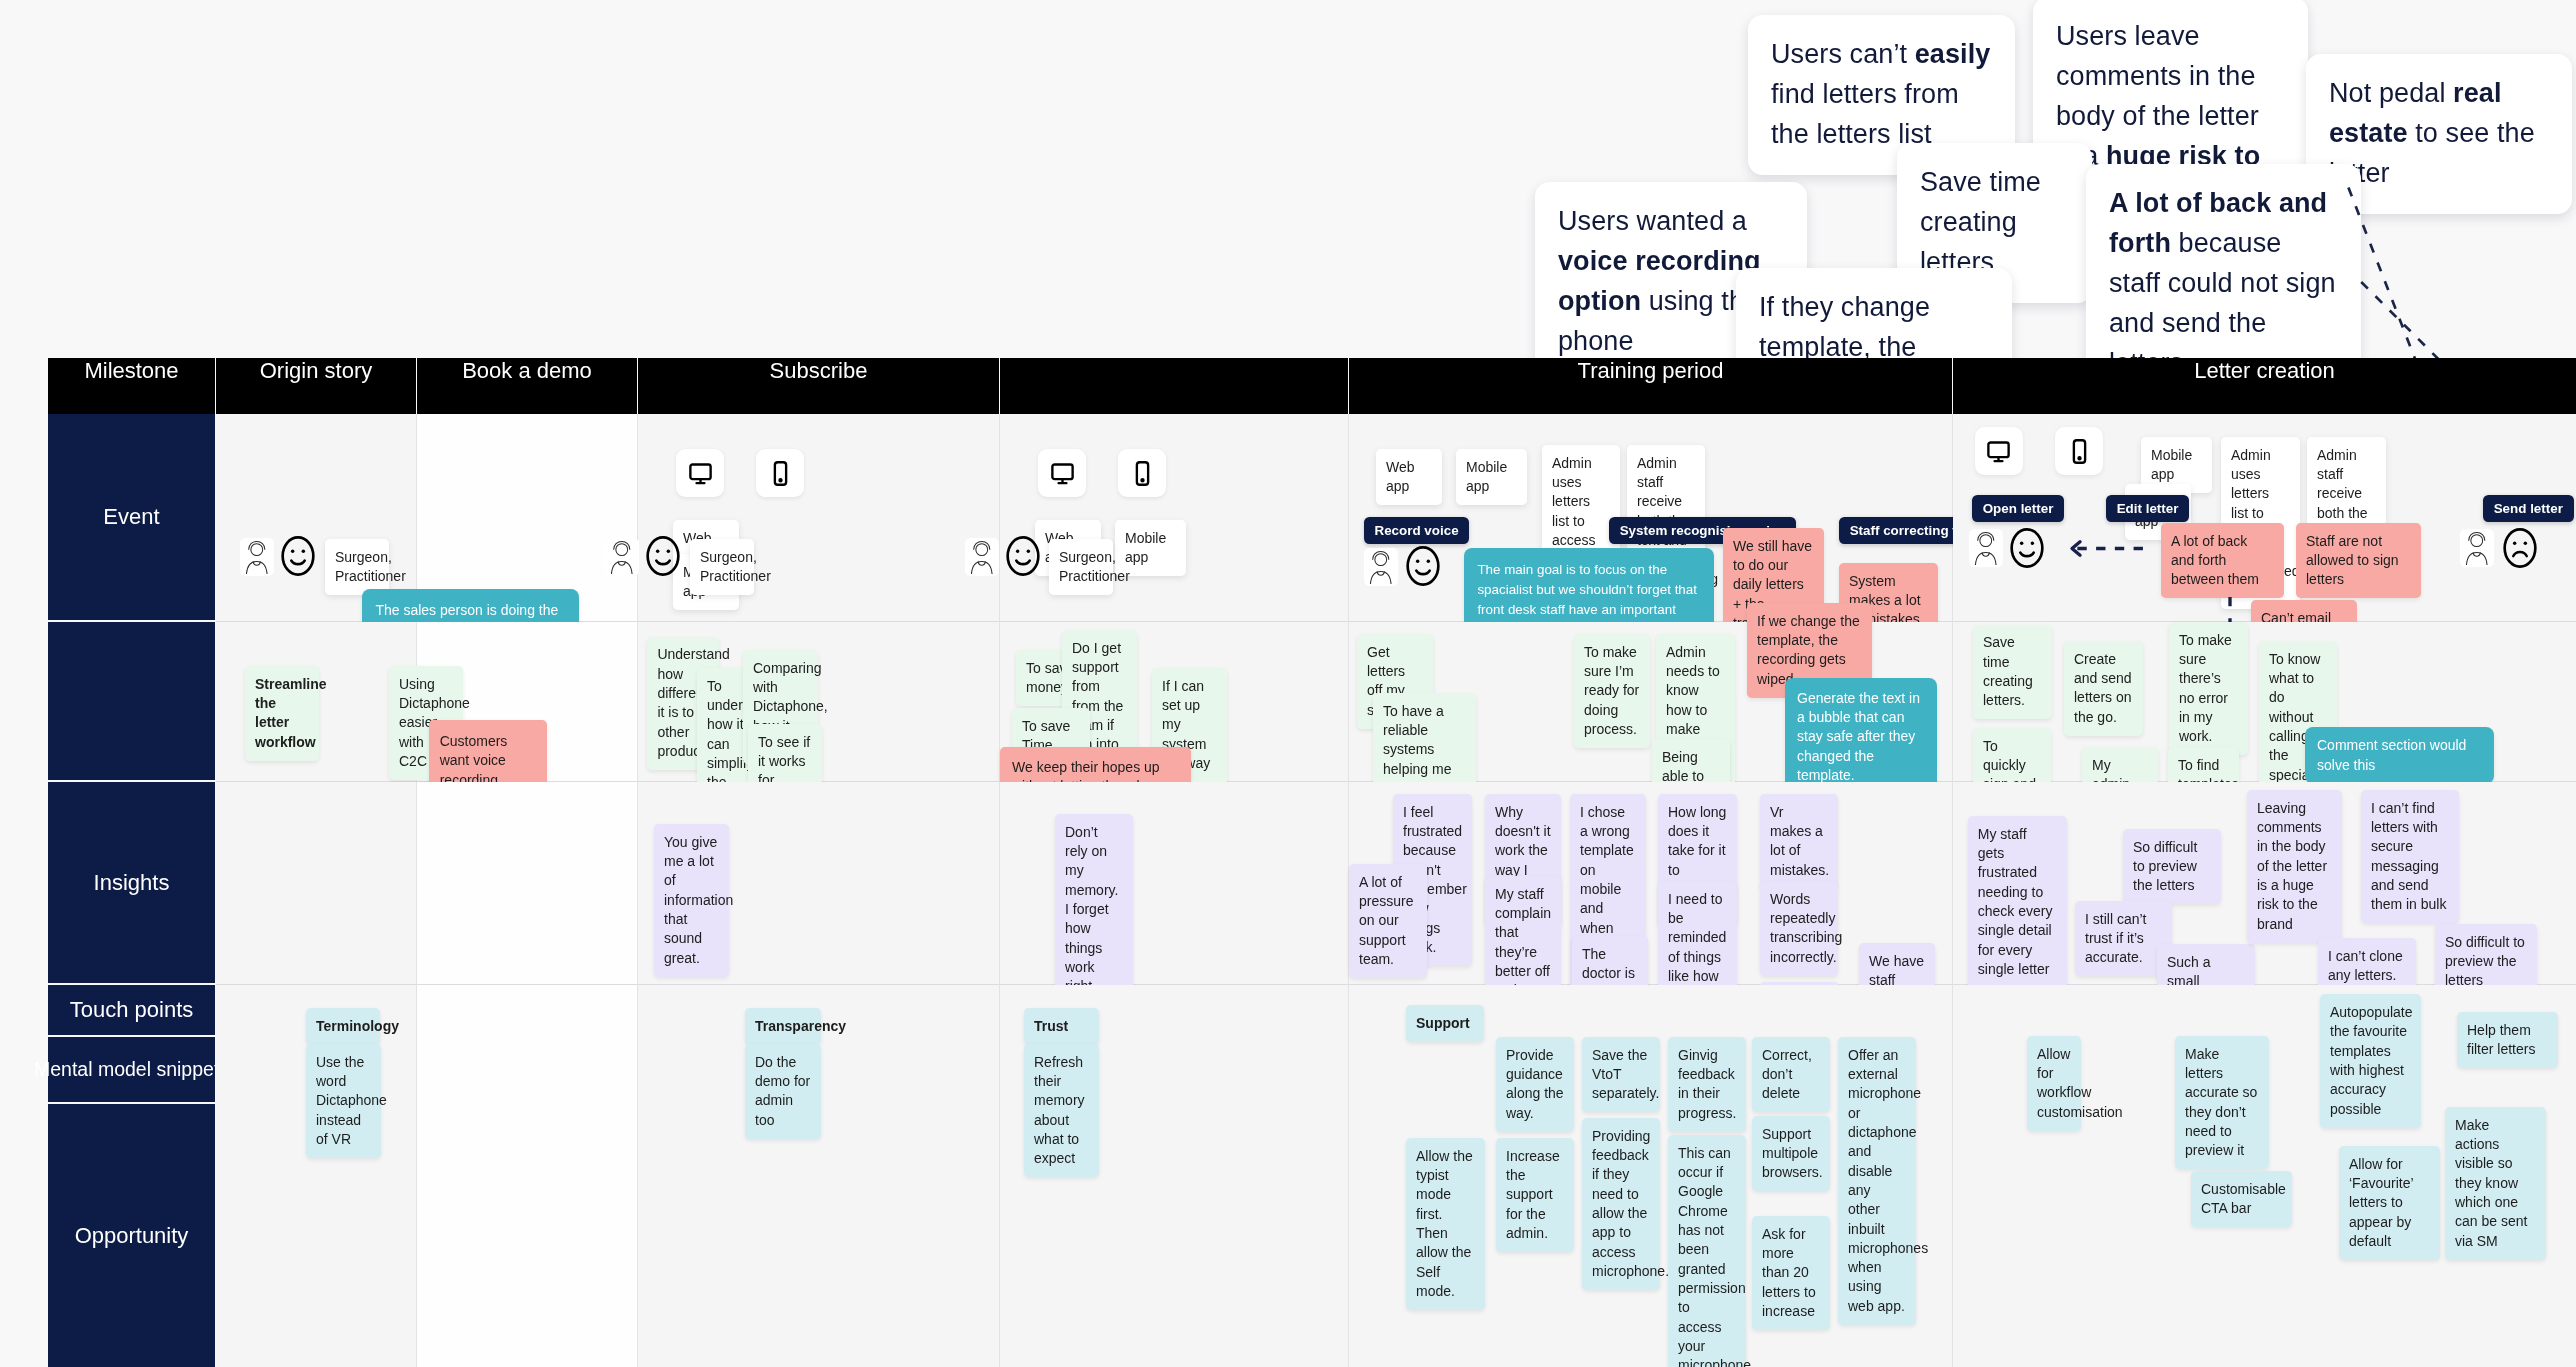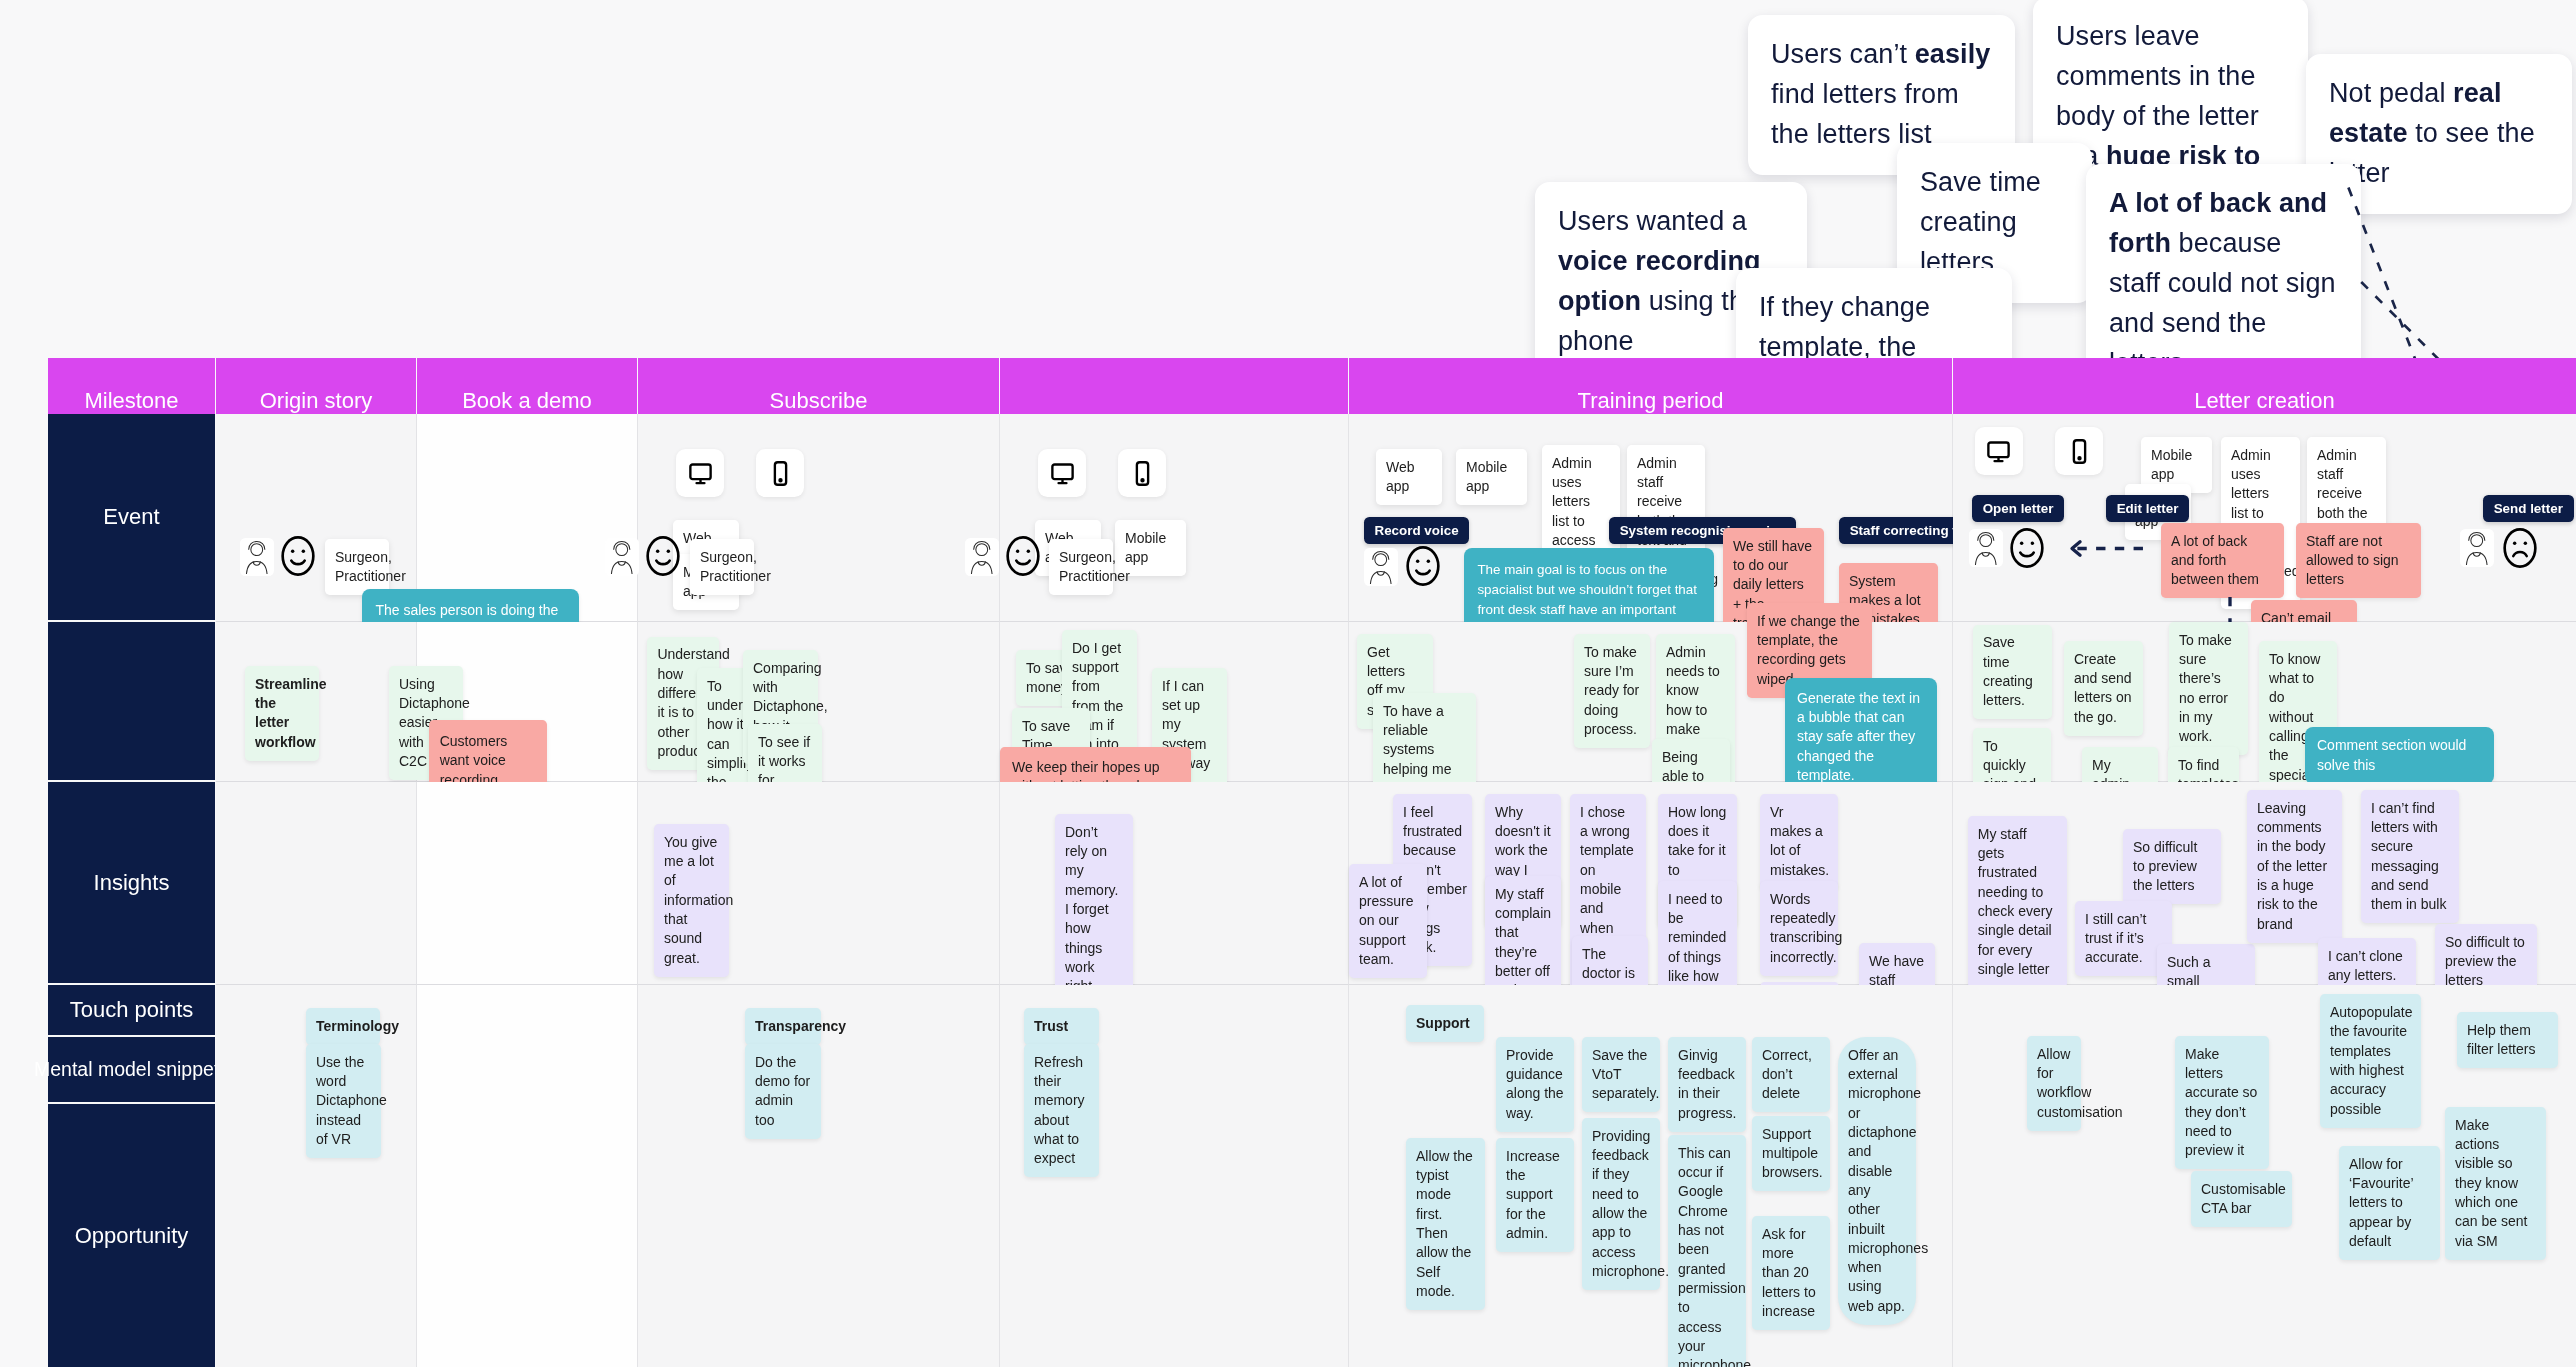--- a/index.html
+++ b/index.html
@@ -9,21 +9,21 @@
 
   
   .callout { position:absolute; background:#fff; border-radius:14.8px;
     box-shadow:0 4px 12px rgba(20,27,56,.13); padding:20px 23px;
     color:#121a3a; font-size:27px; line-height:1.48; letter-spacing:0.1px; }
   .callout b { font-weight:700; }
 
   
   .grid { position:absolute; left:48px; top:358px; width:2528px; height:1009px; }
   .hdr-row { position:absolute; left:0; top:0; height:56px; width:100%; display:flex; }
-  .hdr { background:#d946ef; color:#fff; display:flex; align-items:flex-end;
+  .hdr { background:#000000; color:#fff; display:flex; align-items:flex-start;
     justify-content:center; font-size:22px; font-weight:400; border-right:1.3px solid #f8f8f9; }
   .hdr.milestone { font-size:22px; }
 
   .body-row { position:absolute; left:0; width:100%; display:flex; }
   .rowlabel { background:#0c1c46; color:#fff; display:flex; align-items:center;
     justify-content:center; font-size:22px; border-bottom:2px solid #f8f8f9;
     border-right:1.3px solid #f8f8f9; white-space:nowrap; }
   .cell { position:relative; border-right:1.3px solid #e3e3e6;
     border-bottom:1.3px solid #dcdce0; }
   .cell.shade { background:#f5f5f6; }
@@ -584,21 +584,21 @@
       <div class="note cyan" style="left:1190px; top:153px; width:79px;"><span>Allow the typist mode first. Then allow the Self mode.</span></div>
       <div class="note cyan" style="left:1280px; top:52px; width:78px;"><span>Provide guidance along the way.</span></div>
       <div class="note cyan" style="left:1280px; top:153px; width:78px;"><span>Increase the support for the admin.</span></div>
       <div class="note cyan" style="left:1366px; top:52px; width:78px;"><span>Save the VtoT separately.</span></div>
       <div class="note cyan" style="left:1366px; top:133px; width:78px;"><span>Providing feedback if they need to allow the app  to access microphone.</span></div>
       <div class="note cyan" style="left:1452px; top:52px; width:78px;"><span>Ginvig feedback in their progress.</span></div>
       <div class="note cyan" style="left:1452px; top:150px; width:78px;"><span>This can occur if Google Chrome has not been granted permission to access your microphone.</span></div>
       <div class="note cyan" style="left:1536px; top:52px; width:78px;"><span>Correct, don’t delete</span></div>
       <div class="note cyan" style="left:1536px; top:131px; width:78px;"><span>Support multipole browsers.</span></div>
       <div class="note cyan" style="left:1536px; top:231px; width:78px;"><span>Ask for more than 20 letters to increase</span></div>
-      <div class="note cyan" style="left:1622px; top:52px; width:78px;border-radius:28px;"><span>Offer an external microphone or dictaphone and disable any other inbuilt microphones when using web app.</span></div>
+      <div class="note cyan" style="left:1622px; top:52px; width:78px;"><span>Offer an external microphone or dictaphone and disable any other inbuilt microphones when using web app.</span></div>
 
       <div class="note cyan" style="left:1811px; top:51px; width:54px;"><span>Allow for workflow customisation</span></div>
       <div class="note cyan" style="left:1959px; top:51px; width:94px;"><span>Make letters accurate so they don’t need to preview it</span></div>
       <div class="note cyan" style="left:1975px; top:186px; width:101px;"><span>Customisable CTA bar</span></div>
       <div class="note cyan" style="left:2104px; top:9.4px; width:101px;"><span>Autopopulate the favourite templates with highest accuracy possible</span></div>
       <div class="note cyan" style="left:2123px; top:161px; width:101px;"><span>Allow for ‘Favourite’ letters to appear by default</span></div>
       <div class="note cyan" style="left:2241px; top:27px; width:101px;"><span>Help them filter letters</span></div>
       <div class="note cyan" style="left:2229px; top:122px; width:101px;"><span>Make actions visible so they know which one can be sent via SM</span></div>
     </div>
 

